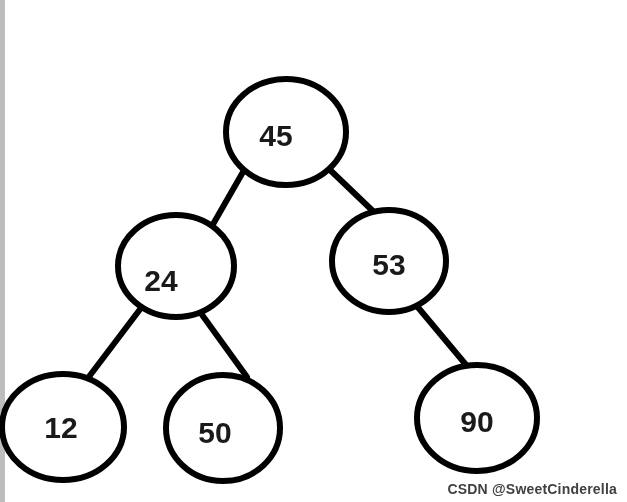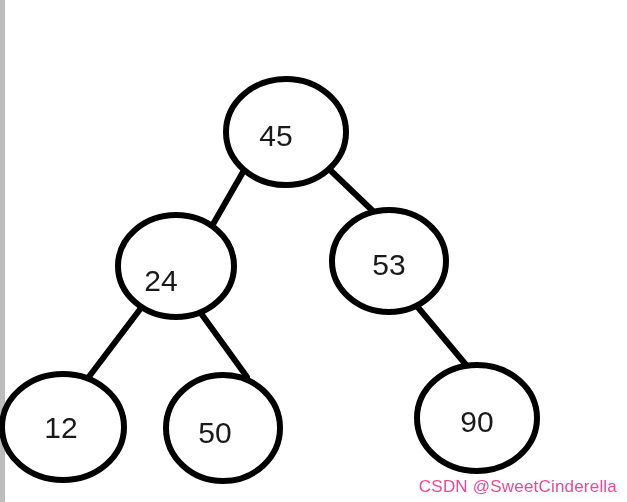--- a/index.html
+++ b/index.html
@@ -10,20 +10,21 @@
   }
   body {
     font-family: "Liberation Sans", sans-serif;
   }
   #canvas {
     position: relative;
     width: 627px;
     height: 502px;
     background: #ffffff;
     overflow: hidden;
+    font-weight: bold;
   }
   #left-gutter {
     position: absolute;
     left: 0;
     top: 0;
     width: 5px;
     height: 502px;
     background: #bdbdbd;
   }
   #tree-svg {
@@ -49,22 +50,22 @@
     stroke: #000000;
     stroke-width: 6;
     stroke-linecap: round;
     fill: none;
   }
   #watermark {
     position: absolute;
     right: 10px;
     bottom: 5px;
     font-family: "Liberation Sans", sans-serif;
-    font-size: 17px;
-    color: #ec4899;
+    font-size: 14px;
+    color: #404040;
     letter-spacing: 0.2px;
     white-space: nowrap;
   }
 </style>
 </head>
 <body>
 
 <div id="canvas">
 
   <div id="left-gutter"></div>

